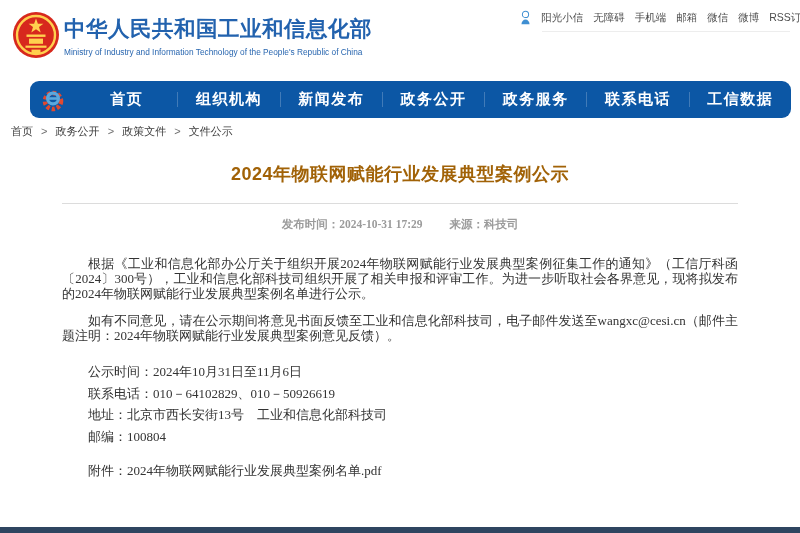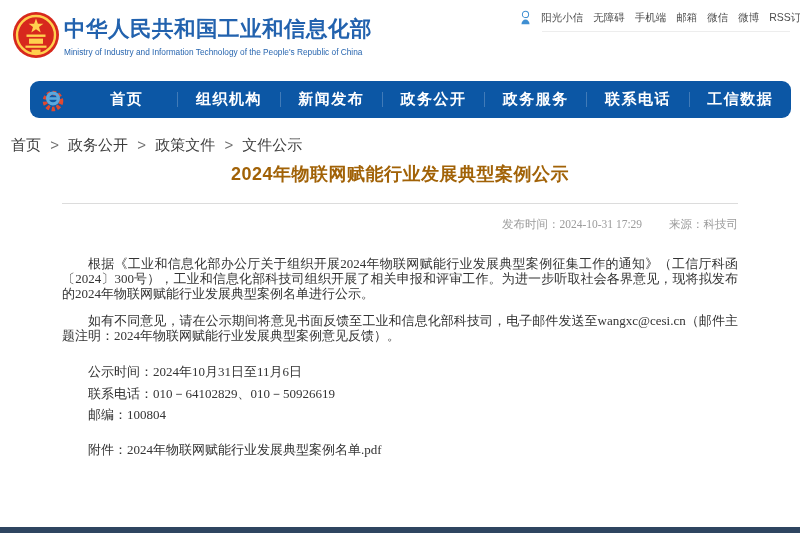--- a/index.html
+++ b/index.html
@@ -30,32 +30,32 @@
 
   
   .nav { position:absolute; left:30px; right:9px; top:81px; height:37px; background:#0c57a5;
          border-radius:9px; display:flex; align-items:center; }
   .nav-logo { width:46px; display:flex; align-items:center; justify-content:center; cursor:pointer; flex:0 0 auto; }
   .nav-item { flex:1; text-align:center; color:#fff; font-size:15px; font-weight:bold;
               letter-spacing:1.5px; cursor:pointer; white-space:nowrap; }
   .nav-divider { width:1px; height:15px; background:rgba(255,255,255,0.22); flex:0 0 auto; }
 
   
-  .breadcrumb { position:absolute; left:11px; top:136px; font-size:15px; color:#3d3d3d; }
+  .breadcrumb { position:absolute; left:11px; top:124px; font-size:11px; color:#3d3d3d; }
   .breadcrumb a { color:#3d3d3d; text-decoration:none; cursor:pointer; }
   .bc-sep { margin:0 5px; color:#707070; }
 
   
   .article { position:absolute; left:62px; top:150px; width:676px;
              font-family:"Liberation Serif","DejaVu Serif",serif; }
   .article-title { margin:12px 0 0 0; text-align:center; font-size:18px; font-weight:bold;
                    color:#a16207; font-family:"Liberation Sans","DejaVu Sans",sans-serif;
                    letter-spacing:0.5px; }
   .article-divider { margin-top:17px; border-bottom:1px solid #dcdcdc; height:0; }
-  .article-meta { margin-top:13px; text-align:right; font-size:11.5px; color:#9b9b9b; }
+  .article-meta { margin-top:13px; text-align:center; font-size:11.5px; color:#9b9b9b;font-weight:bold; }
   .article-meta span + span { margin-left:24px; }
   .para { margin:0; font-size:13px; line-height:15px; color:#333; text-indent:2em; text-align:justify; }
   .para-first { margin-top:24px; }
   .para + .para { margin-top:12px; }
   .details { margin-top:18px; }
   .detail-line { font-size:13px; line-height:21.5px; color:#333; text-indent:2em; }
   .attachment { margin-top:15px; font-size:13px; color:#333; text-indent:2em; }
   .attachment-link { color:#333; text-decoration:none; cursor:pointer; }
 
   
@@ -138,20 +138,21 @@
       <span>发布时间：2024-10-31 17:29</span>
       <span>来源：科技司</span>
     </div>
 
     <p class="para para-first">根据《工业和信息化部办公厅关于组织开展2024年物联网赋能行业发展典型案例征集工作的通知》（工信厅科函〔2024〕300号），工业和信息化部科技司组织开展了相关申报和评审工作。为进一步听取社会各界意见，现将拟发布的2024年物联网赋能行业发展典型案例名单进行公示。</p>
     <p class="para">如有不同意见，请在公示期间将意见书面反馈至工业和信息化部科技司，电子邮件发送至wangxc@cesi.cn（邮件主题注明：2024年物联网赋能行业发展典型案例意见反馈）。</p>
 
     <div class="details">
       <div class="detail-line">公示时间：2024年10月31日至11月6日</div>
       <div class="detail-line">联系电话：010－64102829、010－50926619</div>
+      <div class="detail-line">地址：北京市西长安街13号　工业和信息化部科技司</div>
       <div class="detail-line">邮编：100804</div>
     </div>
 
     <div class="attachment">
       <span>附件：</span><a class="attachment-link">2024年物联网赋能行业发展典型案例名单.pdf</a>
     </div>
 
   </main>
 
   <div class="footer-strip"></div>

